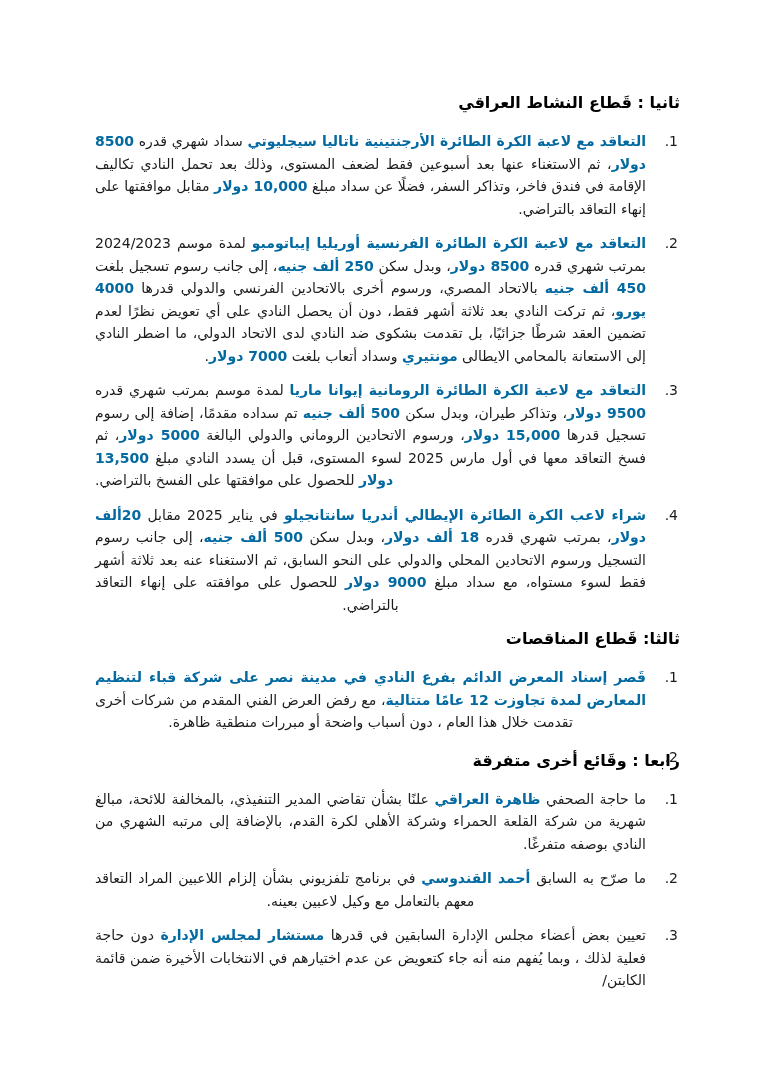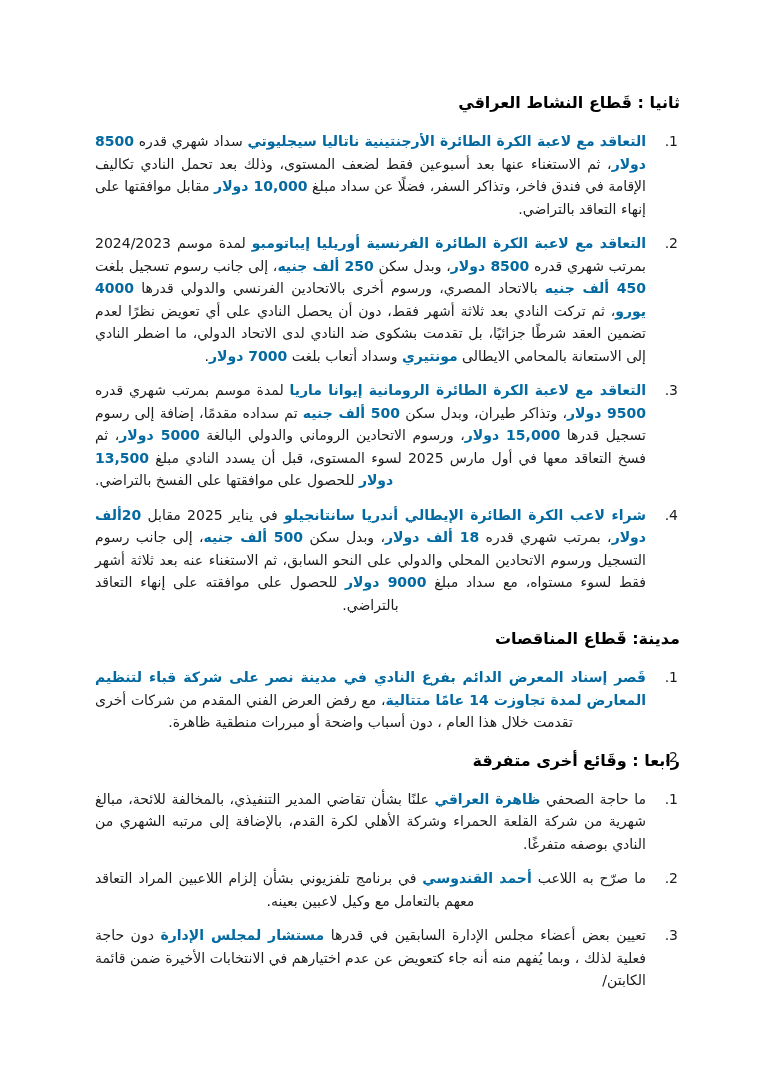--- a/index.html
+++ b/index.html
@@ -73,44 +73,44 @@
   </p>
 
   <p class="item last-center">
     <span class="marker">4.</span>
     <span class="item-text"><b>شراء لاعب الكرة الطائرة الإيطالي أندريا سانتانجيلو</b><span> في يناير 2025 مقابل </span><b>20ألف دولار</b><span>، بمرتب شهري قدره </span><b>18 ألف دولار</b><span>، وبدل سكن </span><b>500 ألف جنيه</b><span>، إلى جانب رسوم التسجيل ورسوم الاتحادين المحلي والدولي على النحو السابق، ثم الاستغناء عنه بعد ثلاثة أشهر فقط لسوء مستواه، مع سداد مبلغ </span><b>9000 دولار</b><span> للحصول على موافقته على إنهاء التعاقد بالتراضي.</span></span>
   </p>
 </div>
   </section>
 
   <section class="section section-tenders">
-    <h2 class="section-heading">مدينة: قَطاع المناقصات</h2>
+    <h2 class="section-heading">ثالثا: قَطاع المناقصات</h2>
     <div class="section-items">
   <p class="item last-center">
     <span class="marker">1.</span>
-    <span class="item-text"><b>قَصر إسناد المعرض الدائم بفرع النادي في مدينة نصر على شركة قباء لتنظيم المعارض لمدة تجاوزت 14 عامًا متتالية</b><span>، مع رفض العرض الفني المقدم من شركات أخرى تقدمت خلال هذا العام ، دون أسباب واضحة أو مبررات منطقية ظاهرة.</span></span>
+    <span class="item-text"><b>قَصر إسناد المعرض الدائم بفرع النادي في مدينة نصر على شركة قباء لتنظيم المعارض لمدة تجاوزت 12 عامًا متتالية</b><span>، مع رفض العرض الفني المقدم من شركات أخرى تقدمت خلال هذا العام ، دون أسباب واضحة أو مبررات منطقية ظاهرة.</span></span>
   </p>
 
   <p class="item last-center">
     <span class="marker">2.</span>
   </p>
 </div>
   </section>
 
   <section class="section section-misc">
     <h2 class="section-heading">رابعا : وقَائع أخرى متفرقة</h2>
     <div class="section-items">
   <p class="item">
     <span class="marker">1.</span>
     <span class="item-text"><span>ما حاجة الصحفي </span><b>ظاهرة العراقي</b><span> علنًا بشأن تقاضي المدير التنفيذي، بالمخالفة للائحة، مبالغ شهرية من شركة القلعة الحمراء وشركة الأهلي لكرة القدم، بالإضافة إلى مرتبه الشهري من النادي بوصفه متفرغًا.</span></span>
   </p>
 
   <p class="item last-center">
     <span class="marker">2.</span>
-    <span class="item-text"><span>ما صرّح به اللاعب </span><b>أحمد القندوسي</b><span> في برنامج تلفزيوني بشأن إلزام اللاعبين المراد التعاقد معهم بالتعامل مع وكيل لاعبين بعينه.</span></span>
+    <span class="item-text"><span>ما صرّح به السابق </span><b>أحمد القندوسي</b><span> في برنامج تلفزيوني بشأن إلزام اللاعبين المراد التعاقد معهم بالتعامل مع وكيل لاعبين بعينه.</span></span>
   </p>
 
   <p class="item">
     <span class="marker">3.</span>
     <span class="item-text"><span>تعيين بعض أعضاء مجلس الإدارة السابقين في قدرها </span><b>مستشار لمجلس الإدارة</b><span> دون حاجة فعلية لذلك ، وبما يُفهم منه أنه جاء كتعويض عن عدم اختيارهم  في الانتخابات الأخيرة ضمن قائمة  الكابتن/</span></span>
   </p>
 </div>
   </section>
 </main>
 </div>

